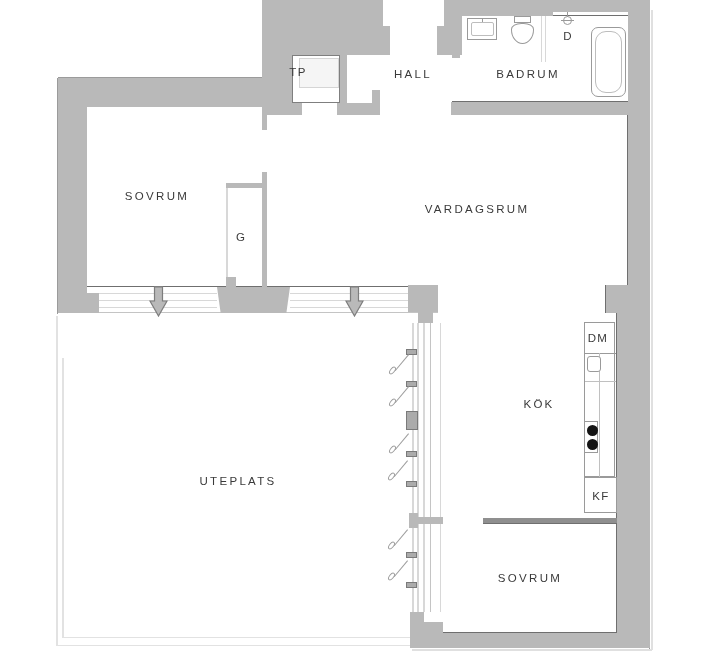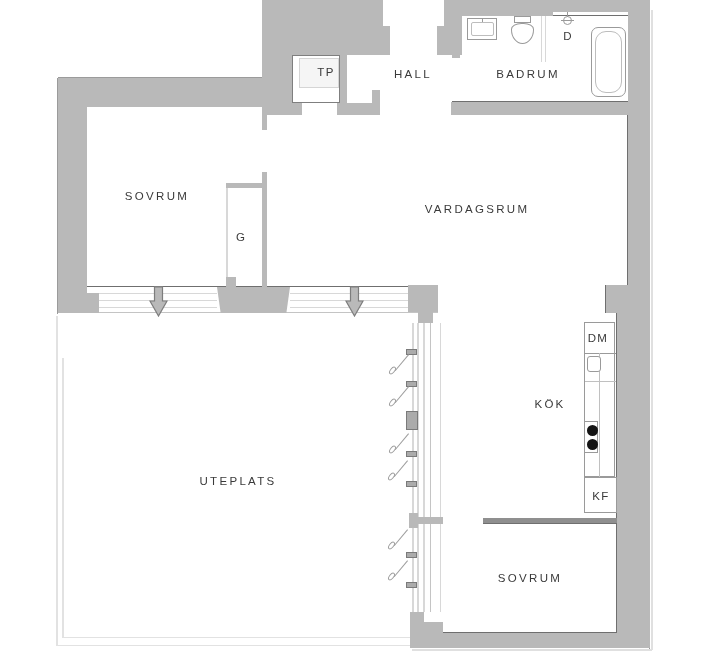--- a/index.html
+++ b/index.html
@@ -161,23 +161,23 @@
 
   <svg class="abs" style="left:149px;top:286px" width="19" height="31" viewBox="0 0 19 31">
     <path d="M5.5 0.8 H13.5 V15 H18 L9.5 30 L1 15 H5.5 Z" fill="#b9b9b9" stroke="#7d7d7d" stroke-width="1.2"></path>
   </svg>
   <svg class="abs" style="left:345px;top:286px" width="19" height="31" viewBox="0 0 19 31">
     <path d="M5.5 0.8 H13.5 V15 H18 L9.5 30 L1 15 H5.5 Z" fill="#b9b9b9" stroke="#7d7d7d" stroke-width="1.2"></path>
   </svg>
 
   <span class="lbl" style="left:157px;top:196px">SOVRUM</span>
   <span class="lbl sm" style="left:241px;top:237px">G</span>
-  <span class="lbl sm" style="left:326px;top:72px">TP</span>
+  <span class="lbl sm" style="left:298px;top:72px">TP</span>
   <span class="lbl" style="left:413px;top:74px">HALL</span>
   <span class="lbl" style="left:528px;top:74px">BADRUM</span>
   <span class="lbl sm" style="left:568px;top:36px">D</span>
   <span class="lbl" style="left:477px;top:209px">VARDAGSRUM</span>
-  <span class="lbl" style="left:550px;top:404px">KÖK</span>
+  <span class="lbl" style="left:539px;top:404px">KÖK</span>
   <span class="lbl" style="left:238px;top:481px">UTEPLATS</span>
   <span class="lbl" style="left:530px;top:578px">SOVRUM</span>
   <span class="lbl sm" style="left:598px;top:338px">DM</span>
   <span class="lbl sm" style="left:601px;top:496px">KF</span>
 </div>
 
 </body></html>

